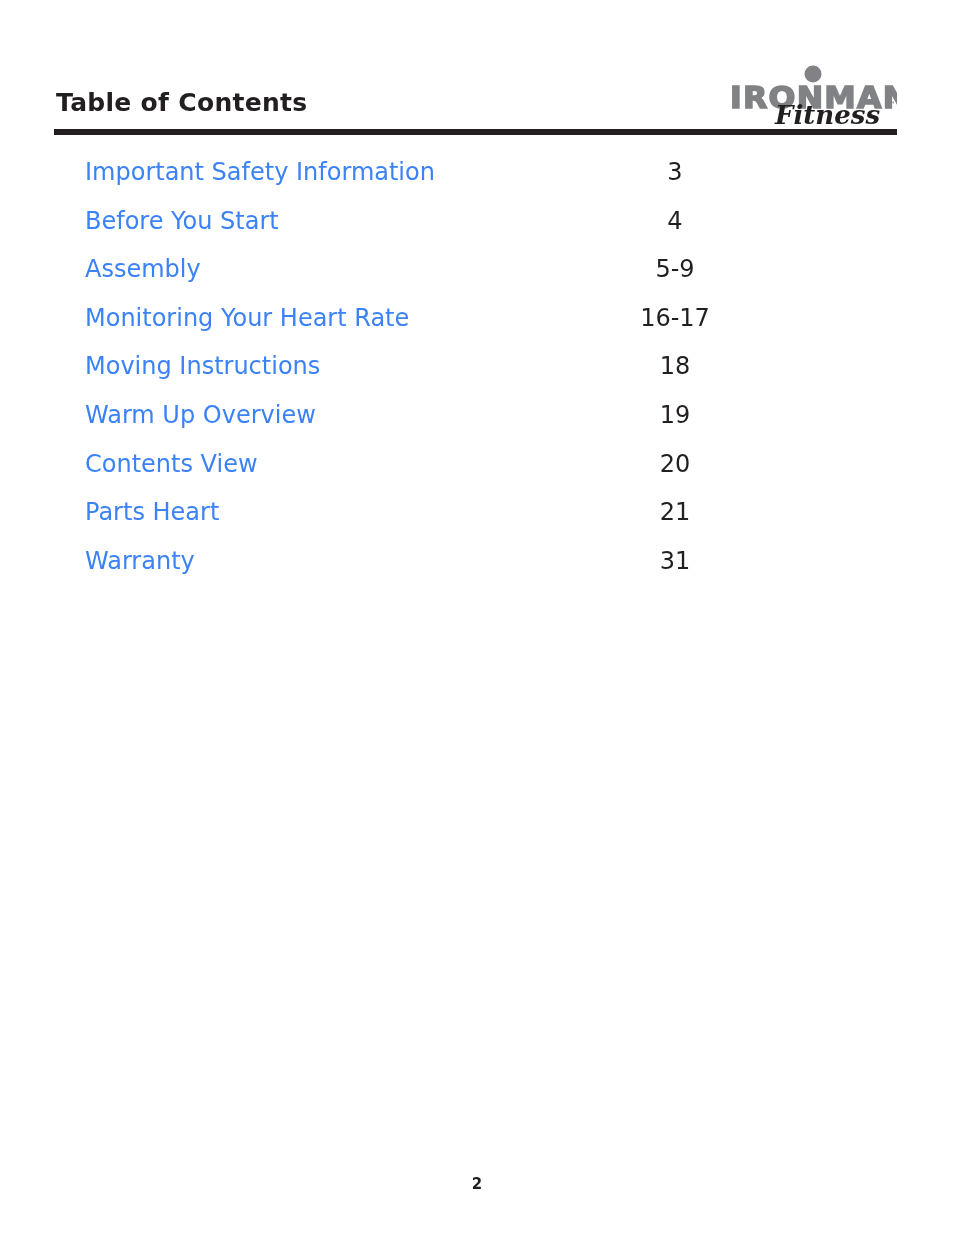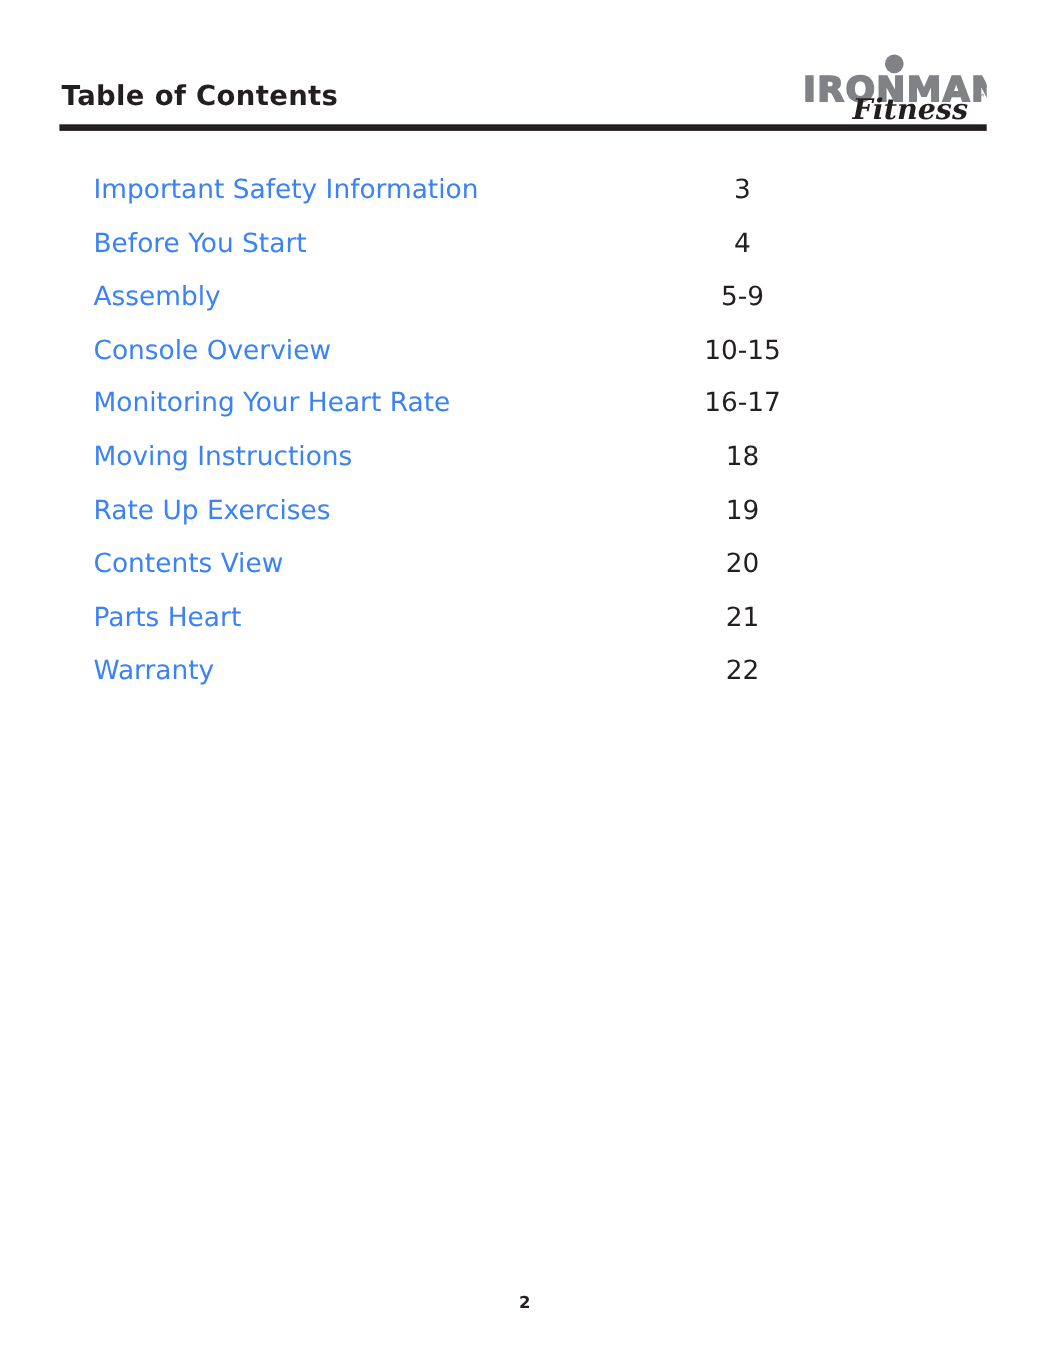--- a/index.html
+++ b/index.html
@@ -13,21 +13,21 @@
     position: relative;
     font-family: "DejaVu Sans", sans-serif;
     color: #231f20;
     overflow: hidden;
   }
 
   
   .page-header {
     position: absolute;
     left: 0;
-    top: 0;
+    top: 16px;
     width: 902px;
     height: 130px;
   }
 
   .page-title {
     position: absolute;
     left: 56px;
     top: 74px;
     font-size: 25px;
     font-weight: bold;
@@ -141,52 +141,48 @@
   <div class="toc-row">
     <span class="toc-entry-label">Before You Start</span>
     <span class="toc-entry-page">4</span>
   </div>
 
   <div class="toc-row">
     <span class="toc-entry-label">Assembly</span>
     <span class="toc-entry-page">5-9</span>
   </div>
 
-  <div class="toc-row">
-    <span class="toc-entry-label">Console Overview</span>
-    <span class="toc-entry-page">10-15</span>
-  </div>
 
   <div class="toc-row">
     <span class="toc-entry-label">Monitoring Your Heart Rate</span>
     <span class="toc-entry-page">16-17</span>
   </div>
 
   <div class="toc-row">
     <span class="toc-entry-label">Moving Instructions</span>
     <span class="toc-entry-page">18</span>
   </div>
 
   <div class="toc-row">
-    <span class="toc-entry-label">Rate Up Exercises</span>
+    <span class="toc-entry-label">Warm Up Overview</span>
     <span class="toc-entry-page">19</span>
   </div>
 
   <div class="toc-row">
     <span class="toc-entry-label">Contents View</span>
     <span class="toc-entry-page">20</span>
   </div>
 
   <div class="toc-row">
     <span class="toc-entry-label">Parts Heart</span>
     <span class="toc-entry-page">21</span>
   </div>
 
   <div class="toc-row">
     <span class="toc-entry-label">Warranty</span>
-    <span class="toc-entry-page">22</span>
+    <span class="toc-entry-page">31</span>
   </div>
 
 </div>
 
 <div class="page-footer">
   <span class="page-number">2</span>
 </div>
 
 </body></html>

